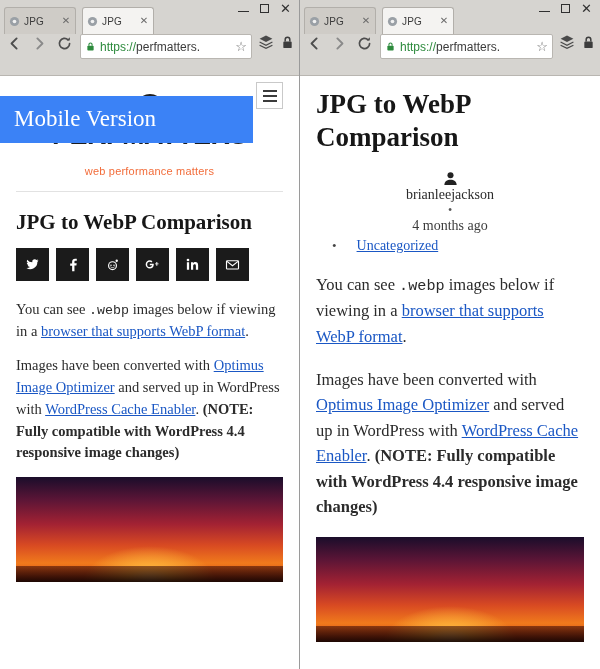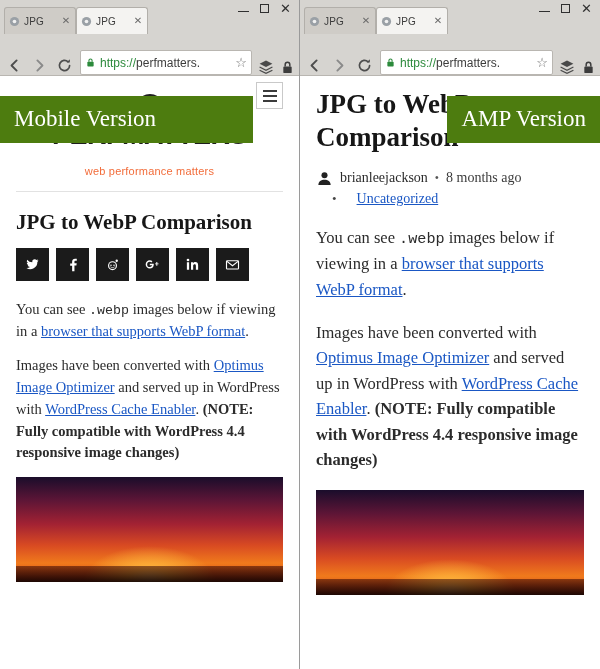--- a/index.html
+++ b/index.html
@@ -40,21 +40,21 @@
   .tab {
     height: 27px;
     width: 72px;
     background: #cfccc7;
     border: 1px solid #b2afaa;
     border-bottom: none;
     border-radius: 3px 3px 0 0;
     display: flex;
     align-items: center;
     padding: 0 4px;
-    margin-right: 0;
+    margin-right: 6px;
     font-size: 10px;
     color: #3b3b3b;
     position: relative;
   }
   .tab.active {
     background: #f4f3f1;
     border-color: #b2afaa;
   }
   .tab .favicon {
     width: 11px; height: 11px;
@@ -89,21 +89,21 @@
     color: #2f2f2f;
   }
   .winctrls span { line-height: 1; display:block; }
   .min-glyph { width: 11px; height: 1px; background:#2f2f2f; display:block; margin-top:6px;}
   .max-glyph { width: 9px; height: 9px; border: 1px solid #2f2f2f; display:block;}
   .close-glyph { font-size: 13px; line-height: 9px; }
 
   .toolbar {
     height: 41px;
     display: flex;
-    align-items: flex-end;
+    align-items: flex-start;
     padding: 0 5px;
     gap: 6px;
     background: #d6d4d0;
   }
   .navbtn {
     width: 19px; height: 19px;
     flex: 0 0 auto;
     color: #4d4d4d;
     display: flex; align-items: center; justify-content: center;
   }
@@ -213,24 +213,25 @@
   .body-text.m { font-size: 14.5px; line-height: 1.5; margin: 0 0 13px 0; }
   .body-text.a { font-size: 16.5px; line-height: 1.55; margin: 0 0 17px 0; }
   .body-text a { color: #1a57c4; text-decoration: underline; }
   code, .mono {
     font-family: "Liberation Mono", monospace;
     font-size: 0.92em;
   }
   .bold { font-weight: bold; }
 
   .meta-row {
-    display: flex; align-items: center; gap: 7px;
+    display: flex; align-items: center; 
     font-family: "Liberation Serif", serif;
     font-size: 14px; color: #3b3b3b;
     margin: 16px 0 4px 0;
+    flex-direction: column;
   }
   .meta-row .dot { font-size: 12px; color: #555; }
   .meta-row a { color: #2b2b2b; text-decoration: none; }
   .author-icon { width: 17px; height: 17px; color: #222; display:flex; }
   .cat-row {
     display: flex; align-items: center; gap: 8px;
     font-family: "Liberation Serif", serif;
     font-size: 14px;
     margin: 2px 0 18px 16px;
   }
@@ -250,21 +251,21 @@
   .photo::after {
     content:"";
     position:absolute; left:0; right:0; bottom:0; height:16px;
     background: linear-gradient(to bottom, rgba(60,10,5,.55), rgba(20,5,2,.95));
   }
 
   
   .badge {
     position: absolute;
     top: 96px;
-    background: #4d7c0f;
+    background: #3b82f6;
     color: #ffffff;
     font-family: "Liberation Serif", serif;
     font-size: 23px;
     line-height: 1;
     padding: 11px 14px 13px 14px;
     white-space: nowrap;
     z-index: 5;
   }
   .badge.left-badge { left: 0; width: 253px; }
   .badge.right-badge { right: 0; }
@@ -524,21 +525,21 @@
 
         <div class="meta-row">
           <span class="author-icon">
             <svg viewBox="0 0 18 18" width="17" height="17">
                 <circle cx="9" cy="5.5" r="3.2" fill="#222"></circle>
                 <path d="M2.5 16c0-3.6 2.9-5.6 6.5-5.6s6.5 2 6.5 5.6z" fill="#222"></path>
               </svg>
           </span>
           <a href="#">brianleejackson</a>
           <span class="dot">•</span>
-          <span>8 months ago</span>
+          <span>4 months ago</span>
         </div>
 
         <div class="cat-row">
           <span class="bullet">•</span>
           <a href="#">Uncategorized</a>
         </div>
 
         <p class="body-text a">
           <span>You can see </span><code>.webp</code><span> images below if viewing in a </span><a href="#">browser that supports WebP format</a><span>.</span>
         </p>
@@ -546,16 +547,15 @@
         <p class="body-text a">
           <span>Images have been converted with </span><a href="#">Optimus Image Optimizer</a><span> and served up in WordPress with </span><a href="#">WordPress Cache Enabler</a><span>. </span><span class="bold">(NOTE: Fully compatible with WordPress 4.4 responsive image changes)</span>
         </p>
       </div>
 
       <div style="padding:0 16px;">
         <div class="photo"></div>
       </div>
     </div>
 
-    <div class="badge right-badge">AMP Version</div>
   </div>
 
 </div>
 
 </body></html>

